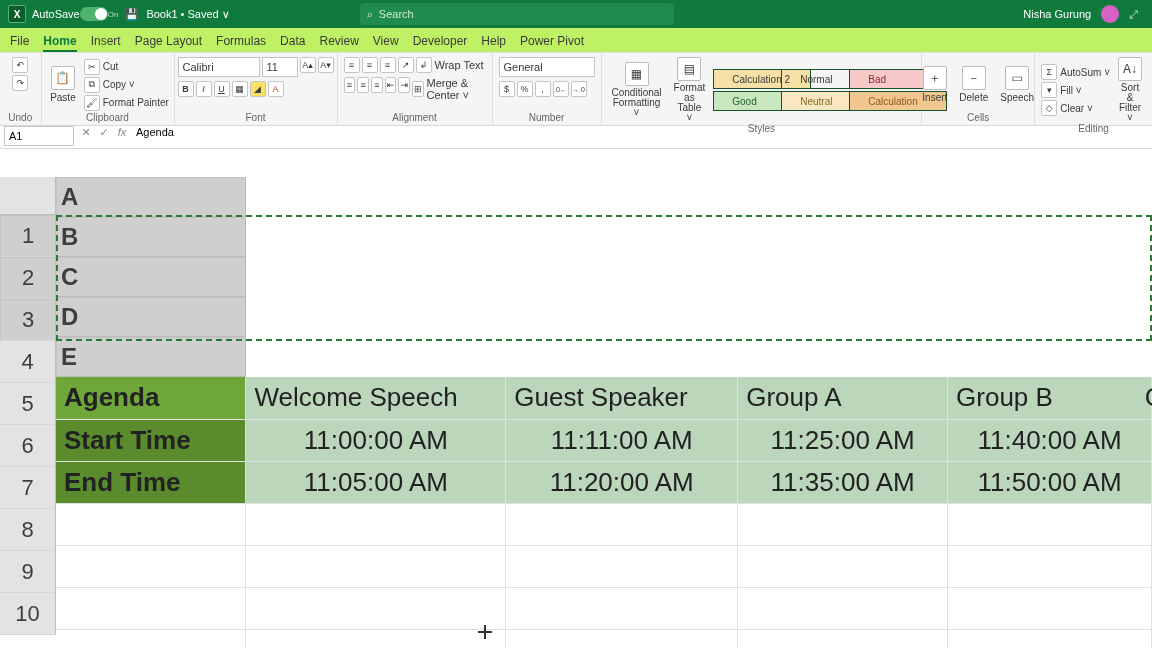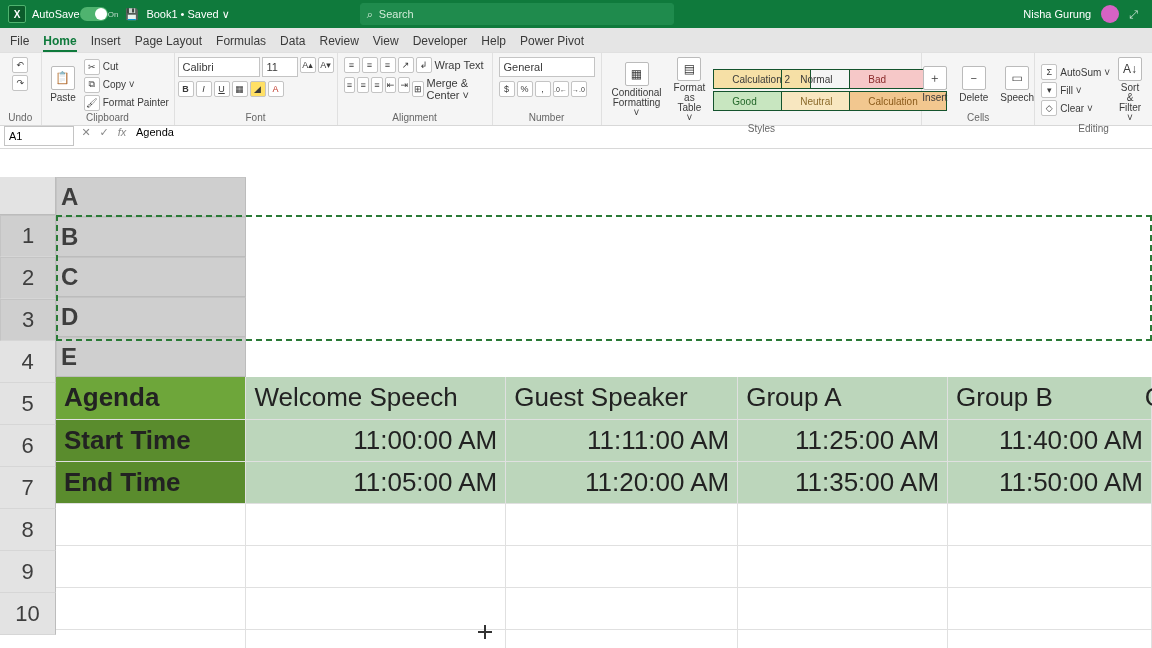--- a/index.html
+++ b/index.html
@@ -10,21 +10,21 @@
   .autosave-toggle{display:flex;align-items:center;}
   .toggle-pill{width:28px;height:14px;background:#4fb36f;border-radius:7px;position:relative;}
   .toggle-pill::after{content:"";position:absolute;right:1px;top:1px;width:12px;height:12px;background:#fff;border-radius:50%;}
   .qat-icon{width:16px;height:16px;display:flex;align-items:center;justify-content:center;opacity:.9;}
   .doc-title{}
   .search-wrap{margin:0 auto;position:relative;left:-30px;}
   .searchbox{width:300px;height:20px;background:#1f8b4d;border:1px solid #1f8b4d;border-radius:3px;display:flex;align-items:center;color:#d2ecd9;font-size:11px;padding:0 6px;gap:6px;}
   .tb-right{margin-left:auto;display:flex;align-items:center;gap:10px;padding-right:14px;}
   .avatar{width:18px;height:18px;border-radius:50%;background:#d663c4;}
   
-  .tabbar{background:#e5e5e5;border-bottom:1px solid #e0e0e0;height:24px;display:flex;align-items:flex-end;font-size:12px;color:#3a3a3a;padding-left:10px;gap:14px;}
+  .tabbar{background:#bef264;border-bottom:1px solid #e0e0e0;height:24px;display:flex;align-items:flex-end;font-size:12px;color:#3a3a3a;padding-left:10px;gap:14px;}
   .tabbar span{padding-bottom:4px;cursor:pointer;}
   .tabbar .active{color:#0f7a3c;border-bottom:2px solid #0f7a3c;font-weight:600;padding-bottom:2px;}
   
   .ribbon{background:#f5f5f5;height:72px;border-bottom:1px solid #d8d8d8;display:flex;font-size:11px;color:#3a3a3a;}
   .group{border-right:1px solid #e0e0e0;padding:4px 6px 2px 6px;display:flex;flex-direction:column;justify-content:space-between;align-items:center;}
   .group-controls{display:flex;align-items:center;gap:4px;flex:1;}
   .group-label{font-size:10px;color:#666;white-space:nowrap;}
   .big-btn{display:flex;flex-direction:column;align-items:center;justify-content:center;font-size:10px;gap:2px;padding:0 4px;}
   .big-btn .ico{width:22px;height:22px;border:1px solid #bbb;background:#fff;border-radius:2px;display:flex;align-items:center;justify-content:center;font-size:12px;}
   .stack{display:flex;flex-direction:column;gap:2px;font-size:10px;}
@@ -51,21 +51,21 @@
   table.grid{border-collapse:collapse;table-layout:fixed;}
   .ch{height:38px;background:#e3e3e3;border-right:1px solid #bcbcbc;border-bottom:1px solid #bcbcbc;font-size:24px;color:#3e3e3e;text-align:center;}
   .ch.sel{background:#cfcfcf;}
   td.cell{height:42px;border-right:1px solid #e0e0e0;border-bottom:1px solid #e0e0e0;font-size:26px;color:#222;padding:0 8px;box-sizing:border-box;vertical-align:middle;}
   
   .cA{width:190px;} .cB{width:260px;} .cC{width:232px;} .cD{width:210px;} .cE{width:204px;}
   
   .copyband{background:#bcd6bb;}
   .hdrcell{background:#6ea63a;color:#fff;font-weight:600;}
   .hdrcell2{background:#5a8c2d;color:#fff;font-weight:600;}
-  .valright{text-align:right;}
+  .valright{text-align:center;}
   
   .ants{position:absolute;border:2px dashed #2a7a36;pointer-events:none;box-sizing:border-box;}
   .sheet-rel{position:relative;}
   
   .cursor-cross{position:absolute;width:14px;height:14px;pointer-events:none;}
   .cursor-cross::before,.cursor-cross::after{content:"";position:absolute;background:#333;}
   .cursor-cross::before{left:6px;top:0;width:2px;height:14px;}
   .cursor-cross::after{top:6px;left:0;height:2px;width:14px;}
 </style>
 </head>

